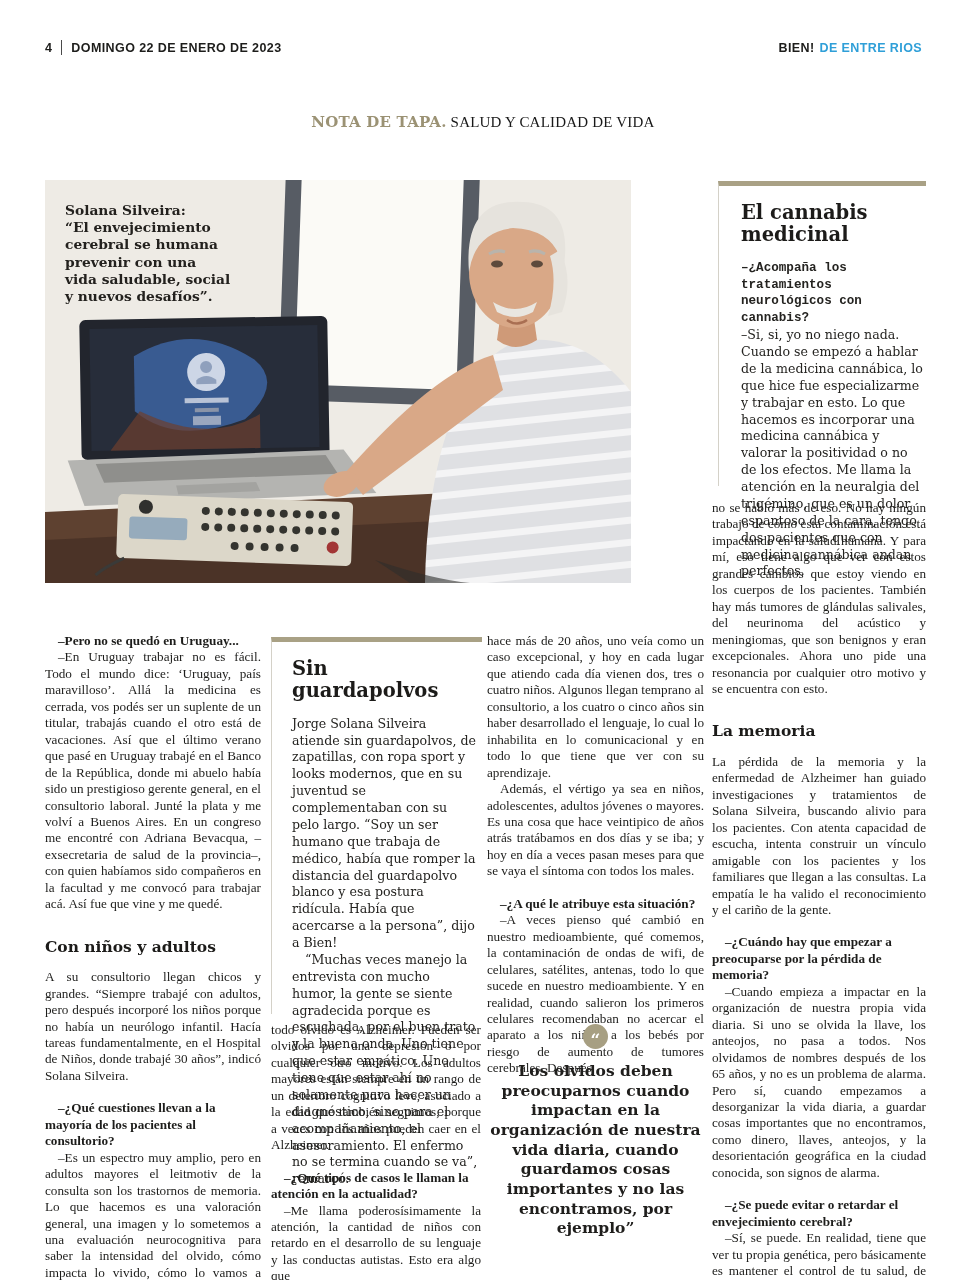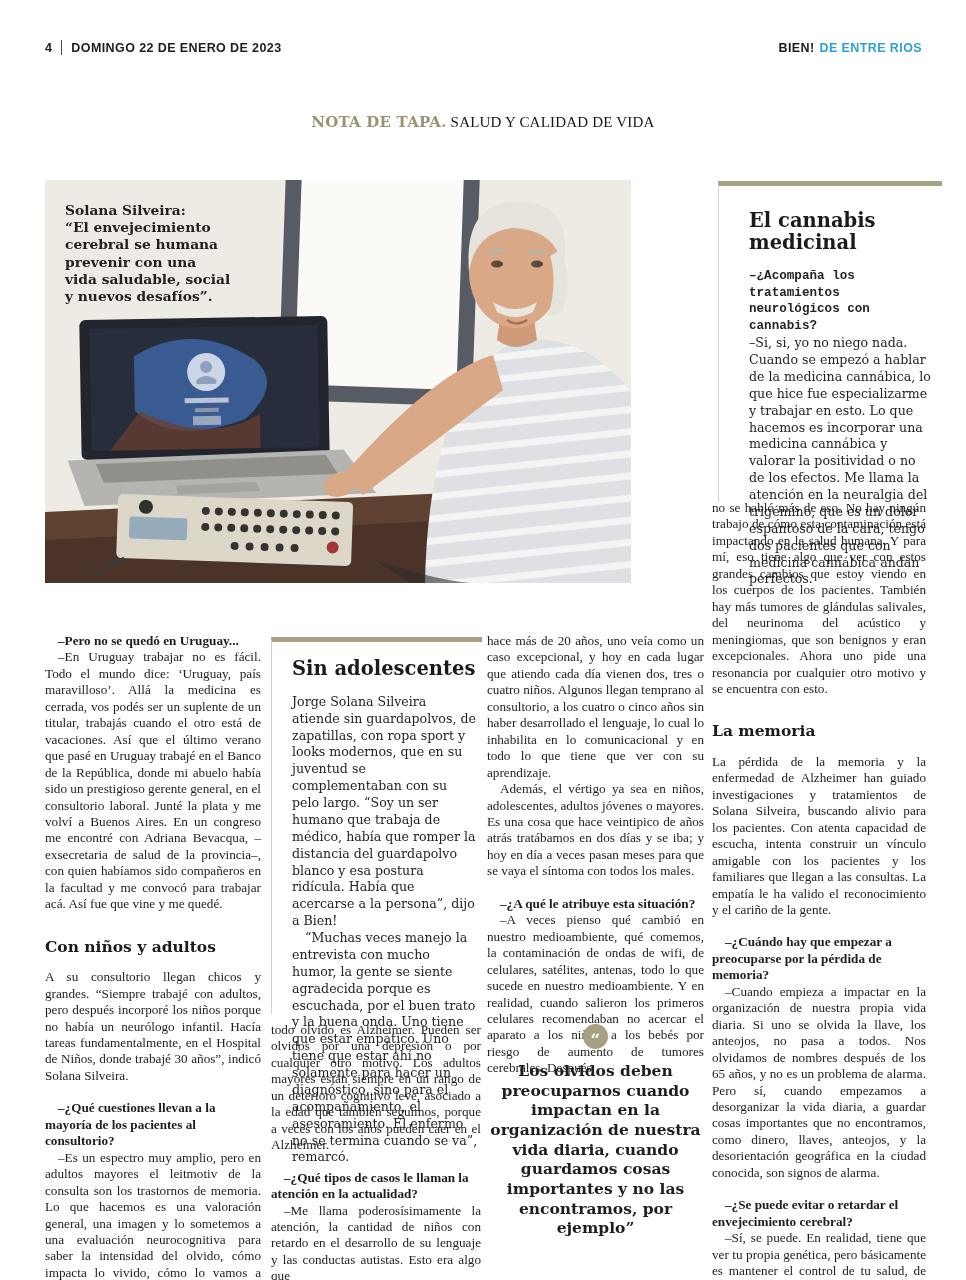--- a/index.html
+++ b/index.html
@@ -23,21 +23,21 @@
   
   .photo{position:absolute;left:45px;top:180px;width:586px;height:403px;background:#d946ef;overflow:hidden;}
   .photo svg{display:block;}
   .caption{position:absolute;left:20px;top:22px;width:172px;font-family:"DejaVu Serif",serif;
            font-weight:bold;font-size:13.8px;line-height:1.25;color:#23211e;}
   .credit{position:absolute;left:45px;top:587px;width:665px;text-align:right;
           font-family:"DejaVu Serif",serif;font-weight:bold;font-size:9.5px;color:#3a3a38;}
 
   
   .panel{border-top:5px solid #a9a185;border-left:1px solid #d4d1c8;background:#fff;}
-  .sidebar{position:absolute;left:718px;top:181px;width:207px;height:300px;padding:8px;}
+  .sidebar{position:absolute;left:718px;top:181px;width:207px;height:300px;padding:0;}
   .panel-inner{padding:16px 0 0 22px;width:182px;}
   .panel h2{margin:0 0 14px 0;font-family:"DejaVu Serif",serif;font-weight:bold;
             font-size:19.5px;line-height:1.12;color:#1c1b19;}
   .panel p{margin:0;font-family:"DejaVu Serif",serif;font-size:12.6px;line-height:1.34;color:#242320;}
   .panel p.q{font-weight:bold;font-family:Liberation Mono, monospace;}
   .panel p.ind{text-indent:13px;}
 
   .gbox{position:absolute;left:271px;top:637px;width:210px;height:372px;}
   .gbox .panel-inner{padding:16px 0 0 20px;width:186px;}
 
@@ -199,21 +199,21 @@
     <p class="q ind">–Pero no se quedó en Uruguay...</p>
     <p class="ind">–En Uruguay trabajar no es fácil. Todo el mundo dice: ‘Uruguay, país maravilloso’. Allá la medicina es cerrada, vos podés ser un suplente de un titular, trabajás cuando el otro está de vacaciones. Así que el último verano que pasé en Uruguay trabajé en el Banco de la República, donde mi abuelo había sido un prestigioso gerente general, en el consultorio laboral. Junté la plata y me volví a Buenos Aires. En un congreso me encontré con Adriana Bevacqua, –exsecretaria de salud de la provincia–, con quien habíamos sido compañeros en la facultad y me convocó para trabajar acá. Así fue que vine y me quedé.</p>
     <h3>Con niños y adultos</h3>
     <p>A su consultorio llegan chicos y grandes. “Siempre trabajé con adultos, pero después incorporé los niños porque no había un neurólogo infantil. Hacía tareas fundamentalmente, en el Hospital de Niños, donde trabajé 30 años”, indicó Solana Silveira.</p>
     <p class="q ind sp">–¿Qué cuestiones llevan a la mayoría de los pacientes al consultorio?</p>
     <p class="ind">–Es un espectro muy amplio, pero en adultos mayores el leitmotiv de la consulta son los trastornos de memoria. Lo que hacemos es una valoración general, una imagen y lo sometemos a una evaluación neurocognitiva para saber la intensidad del olvido, cómo impacta lo vivido, cómo lo vamos a interpretar y cómo lo vamos a abordar, desde dónde arrancamos y hacia dónde vamos. Por supuesto que la estrella de la memoria es la enfermedad de Alzheimer, pero no</p>
   </div>
 
   <div class="gbox panel">
     <div class="panel-inner">
-      <h2>Sin adolescentes</h2>
+      <h2>Sin guardapolvos</h2>
       <p>Jorge Solana Silveira atiende sin guardapolvos, de zapatillas, con ropa sport y looks modernos, que en su juventud se complementaban con su pelo largo. “Soy un ser humano que trabaja de médico, había que romper la distancia del guardapolvo blanco y esa postura ridícula. Había que acercarse a la persona”, dijo a Bien!</p>
       <p class="ind">“Muchas veces manejo la entrevista con mucho humor, la gente se siente agradecida porque es escuchada, por el buen trato y la buena onda. Uno tiene que estar empático. Uno tiene que estar ahí no solamente para hacer un diagnóstico, sino para el acompañamiento, el asesoramiento. El enfermo no se termina cuando se va”, remarcó.</p>
     </div>
   </div>
 
   <div class="col" id="col2">
     <p>todo olvido es Alzheimer. Pueden ser olvidos por una depresión o por cualquier otro motivo. Los adultos mayores están siempre en un rango de un deterioro cognitivo leve, asociado a la edad que también seguimos, porque a veces con los años pueden caer en el Alzheimer.</p>
     <p class="q ind sp">–¿Qué tipos de casos le llaman la atención en la actualidad?</p>
     <p class="ind">–Me llama poderosísimamente la atención, la cantidad de niños con retardo en el desarrollo de su lenguaje y las conductas autistas. Esto era algo que</p>
   </div>

